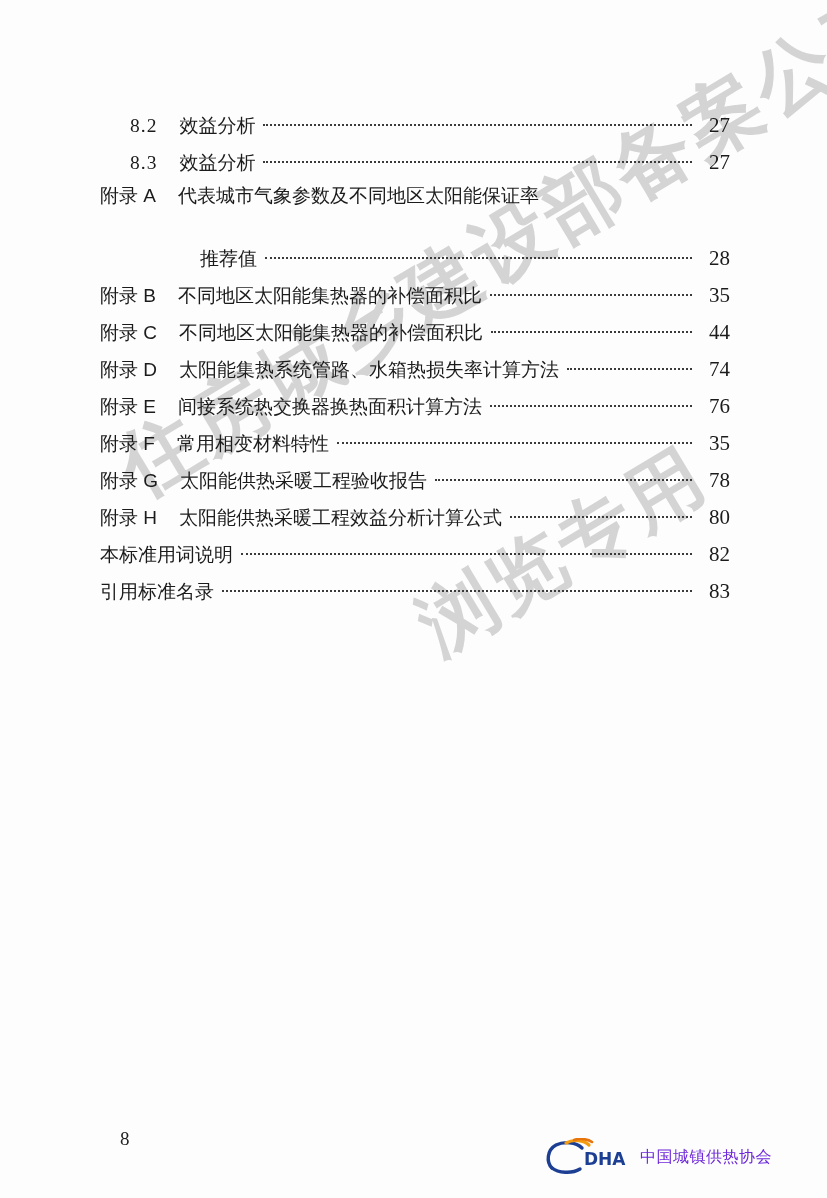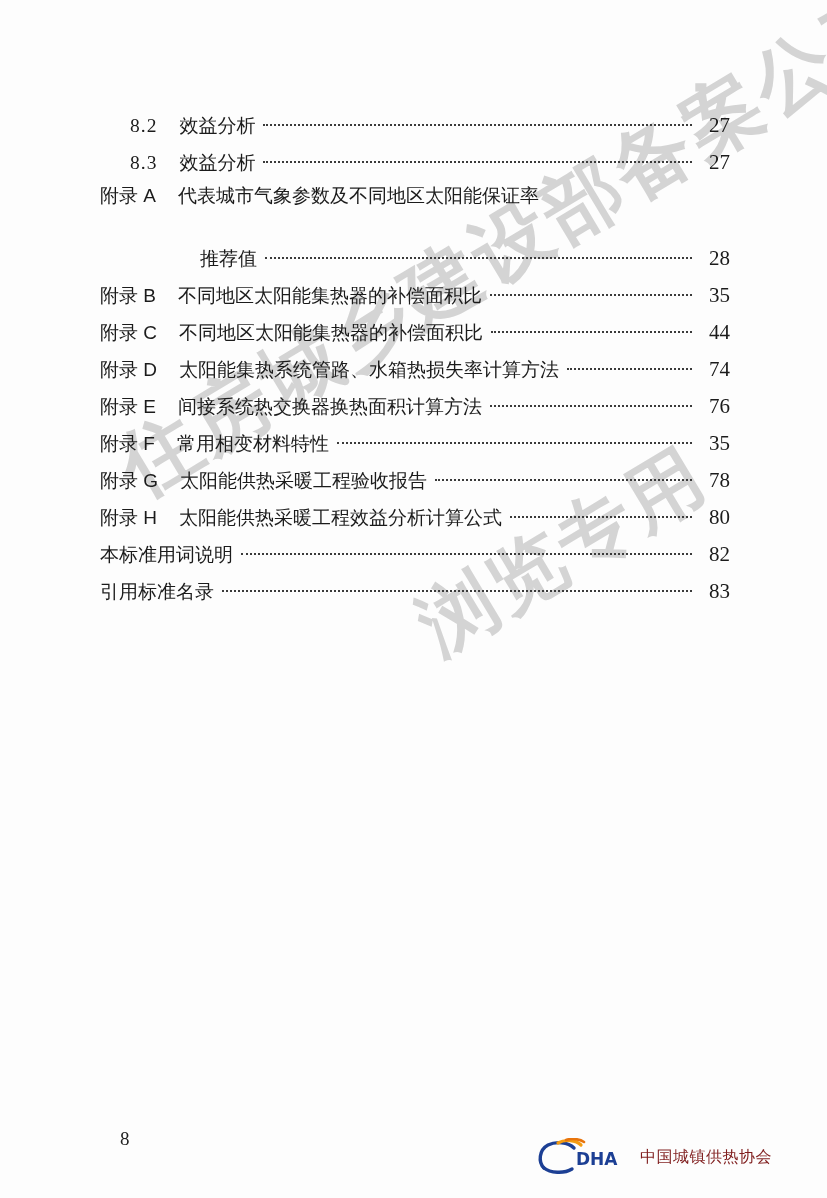--- a/index.html
+++ b/index.html
@@ -124,32 +124,31 @@
     color: #222;
     z-index: 10;
   }
 
   .logo {
     position: absolute;
     right: 55px;
     bottom: 22px;
     display: flex;
     align-items: center;
-    gap: 8px;
     z-index: 10;
   }
   .logo-mark {
     position: relative;
     width: 96px;
     height: 38px;
   }
   .logo-text {
     font-family: Liberation Mono, monospace;
     font-size: 16px;
-    color: #7f1d1d;
+    color: #6d28d9;
     letter-spacing: 0.5px;
     white-space: nowrap;
   }
 </style>
 </head>
 <body>
 
 <div class="page">
 
   <div class="watermark">

